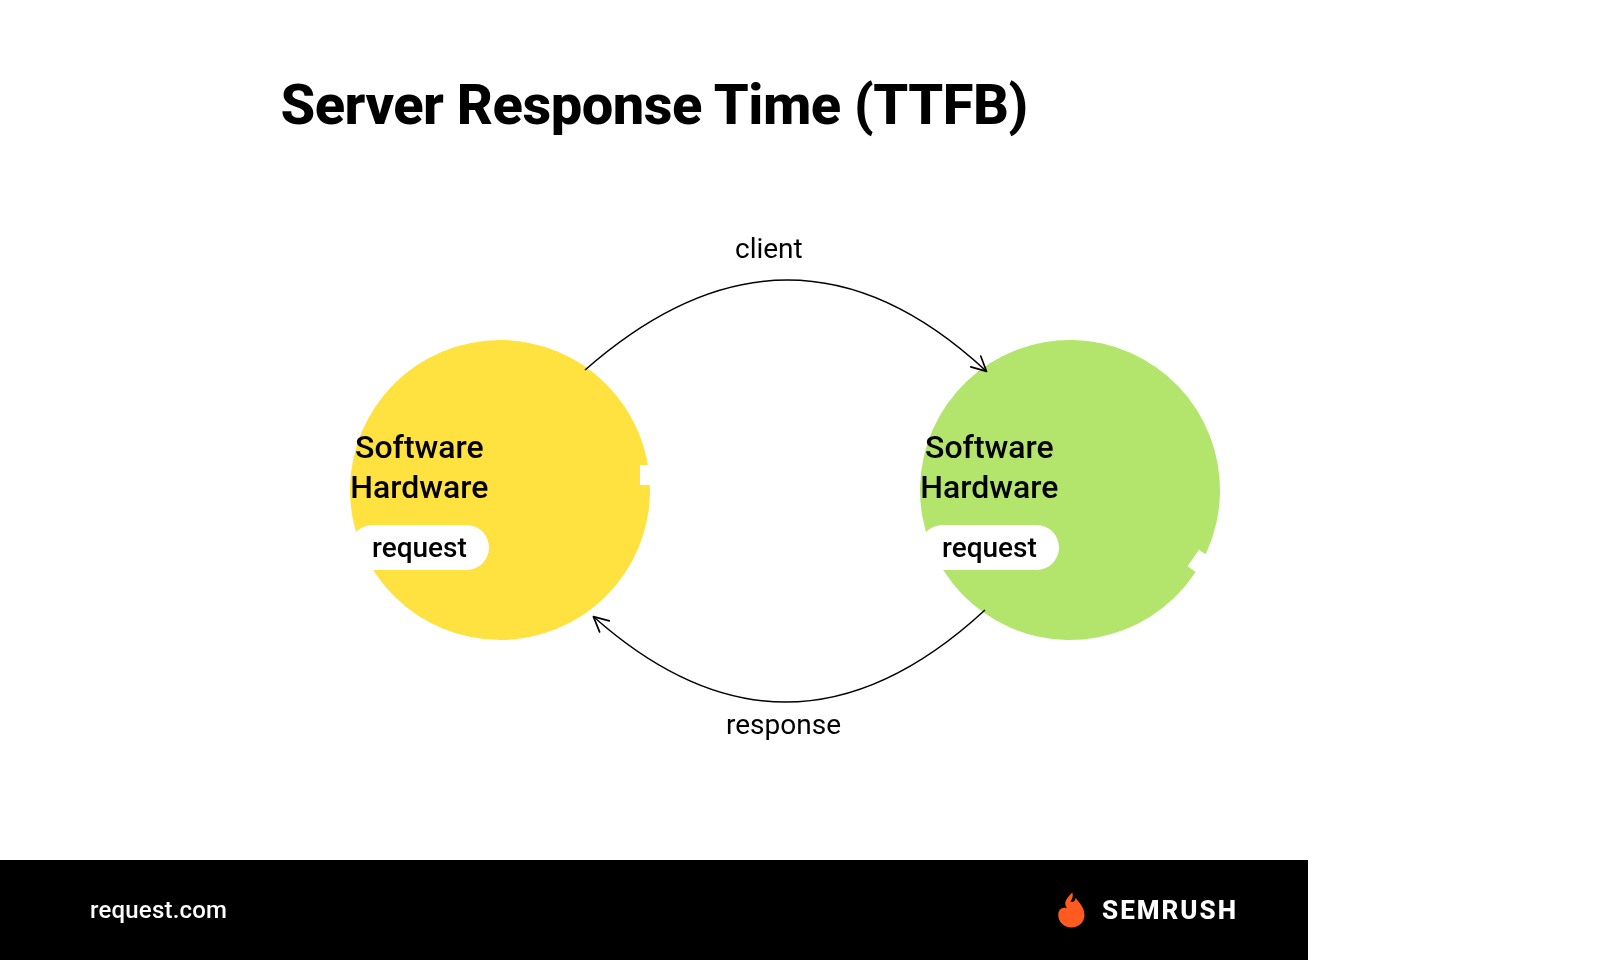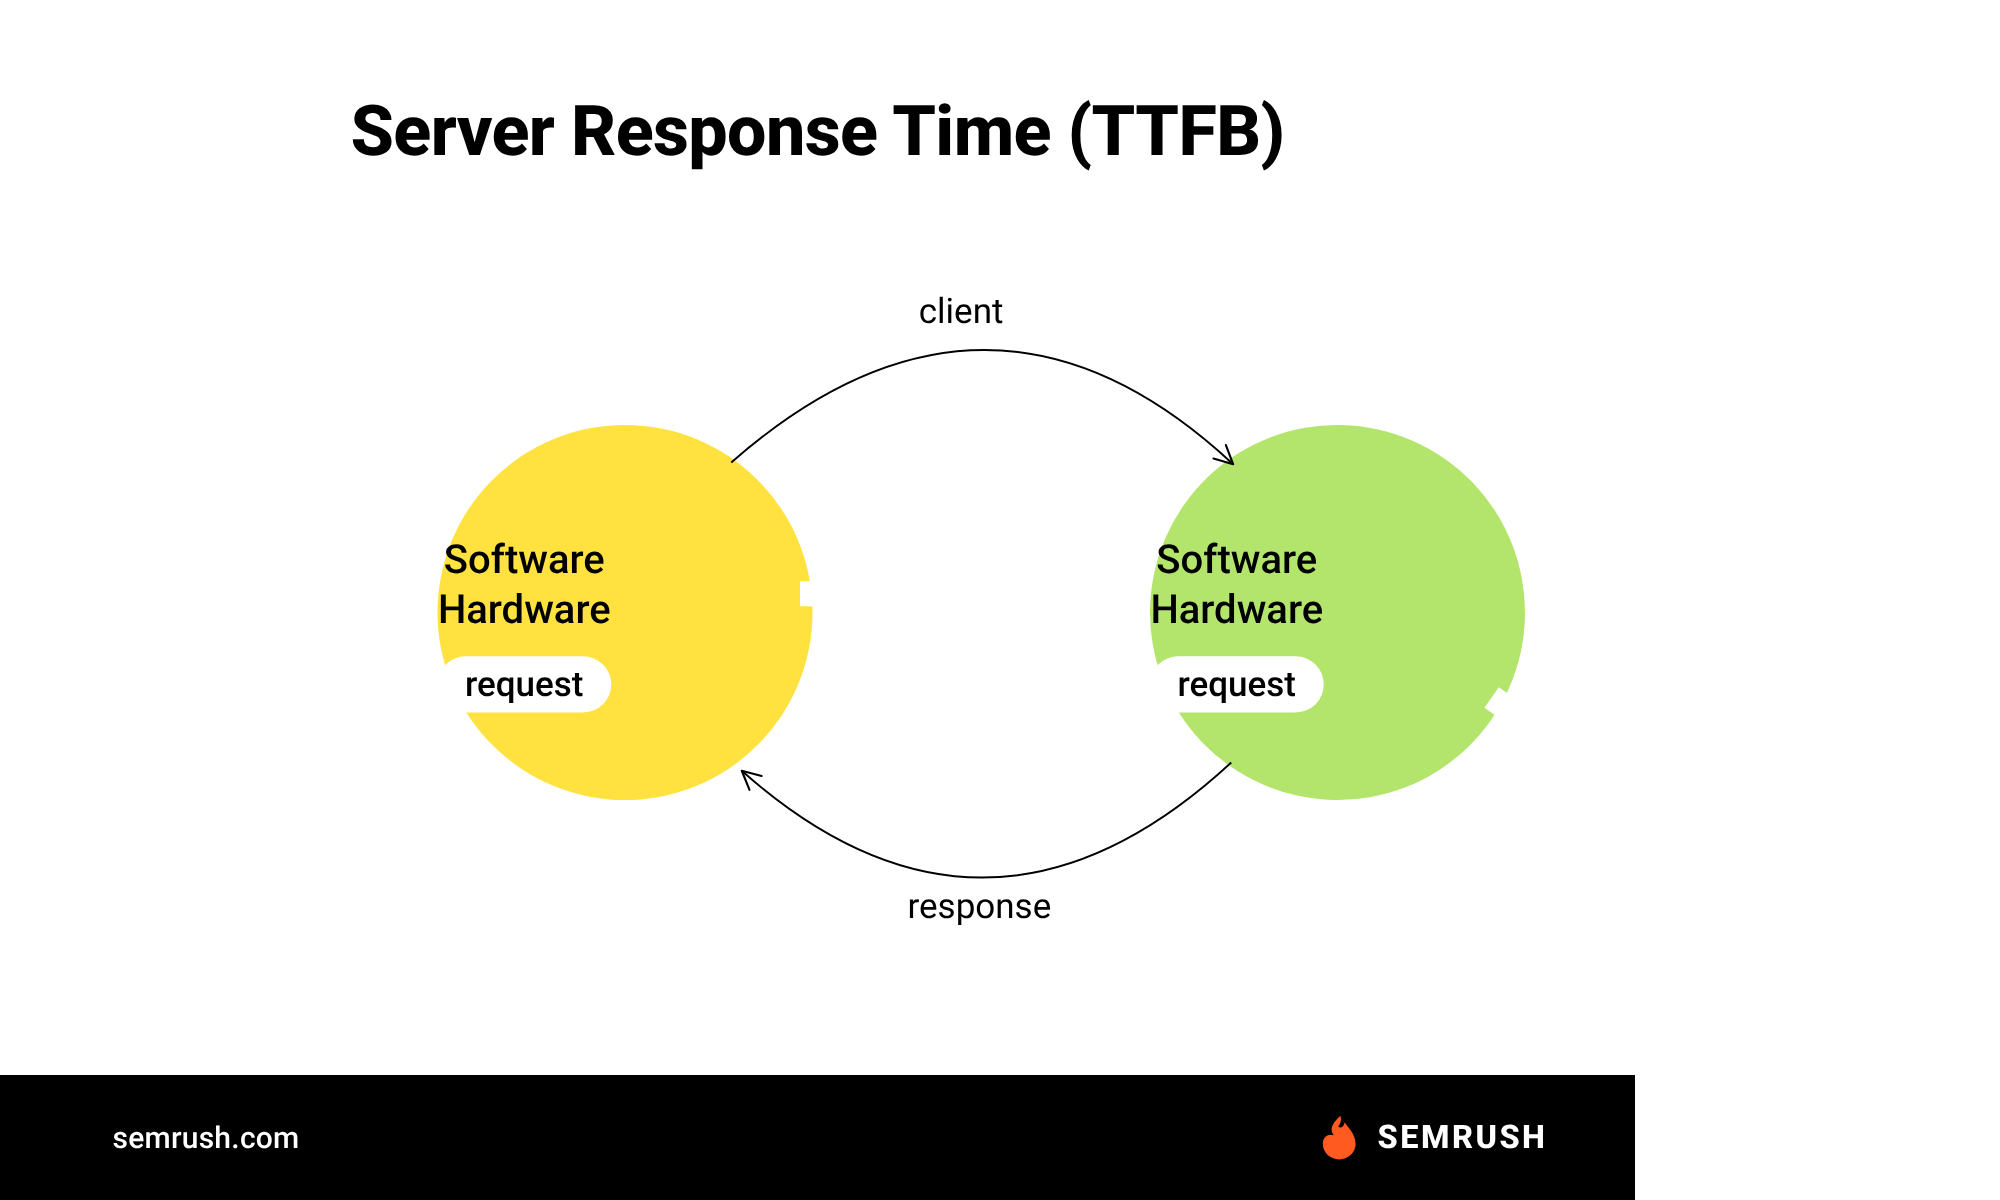--- a/index.html
+++ b/index.html
@@ -69,21 +69,21 @@
       <div class="node-line">Software</div>
       <div class="node-line">Hardware</div>
       <span class="pill">request</span>
     </div>
   </div>
 
   <div class="edge-label" style="left:735px; top:232px;">client</div>
   <div class="edge-label" style="left:726px; top:708px;text-align:center;">response</div>
 
   <div class="footer">
-    <div class="site">semrush.com</div>
+    <div class="site">request.com</div>
     <div class="brand">
       <svg width="42" height="42" viewBox="0 0 48 48">
         <path d="M30 4 C 22 12, 20 16, 24 22 C 18 20, 14 24, 14 30 C 14 38, 21 44, 29 44 C 37 44, 44 38, 44 30 C 44 20, 36 14, 34 10 C 33 15, 30 16, 28 14 C 31 10, 31 7, 30 4 Z" fill="#ff5a1f"></path>
       </svg>
       <span class="brand-name">SEMRUSH</span>
     </div>
   </div>
 
 </div>
 

